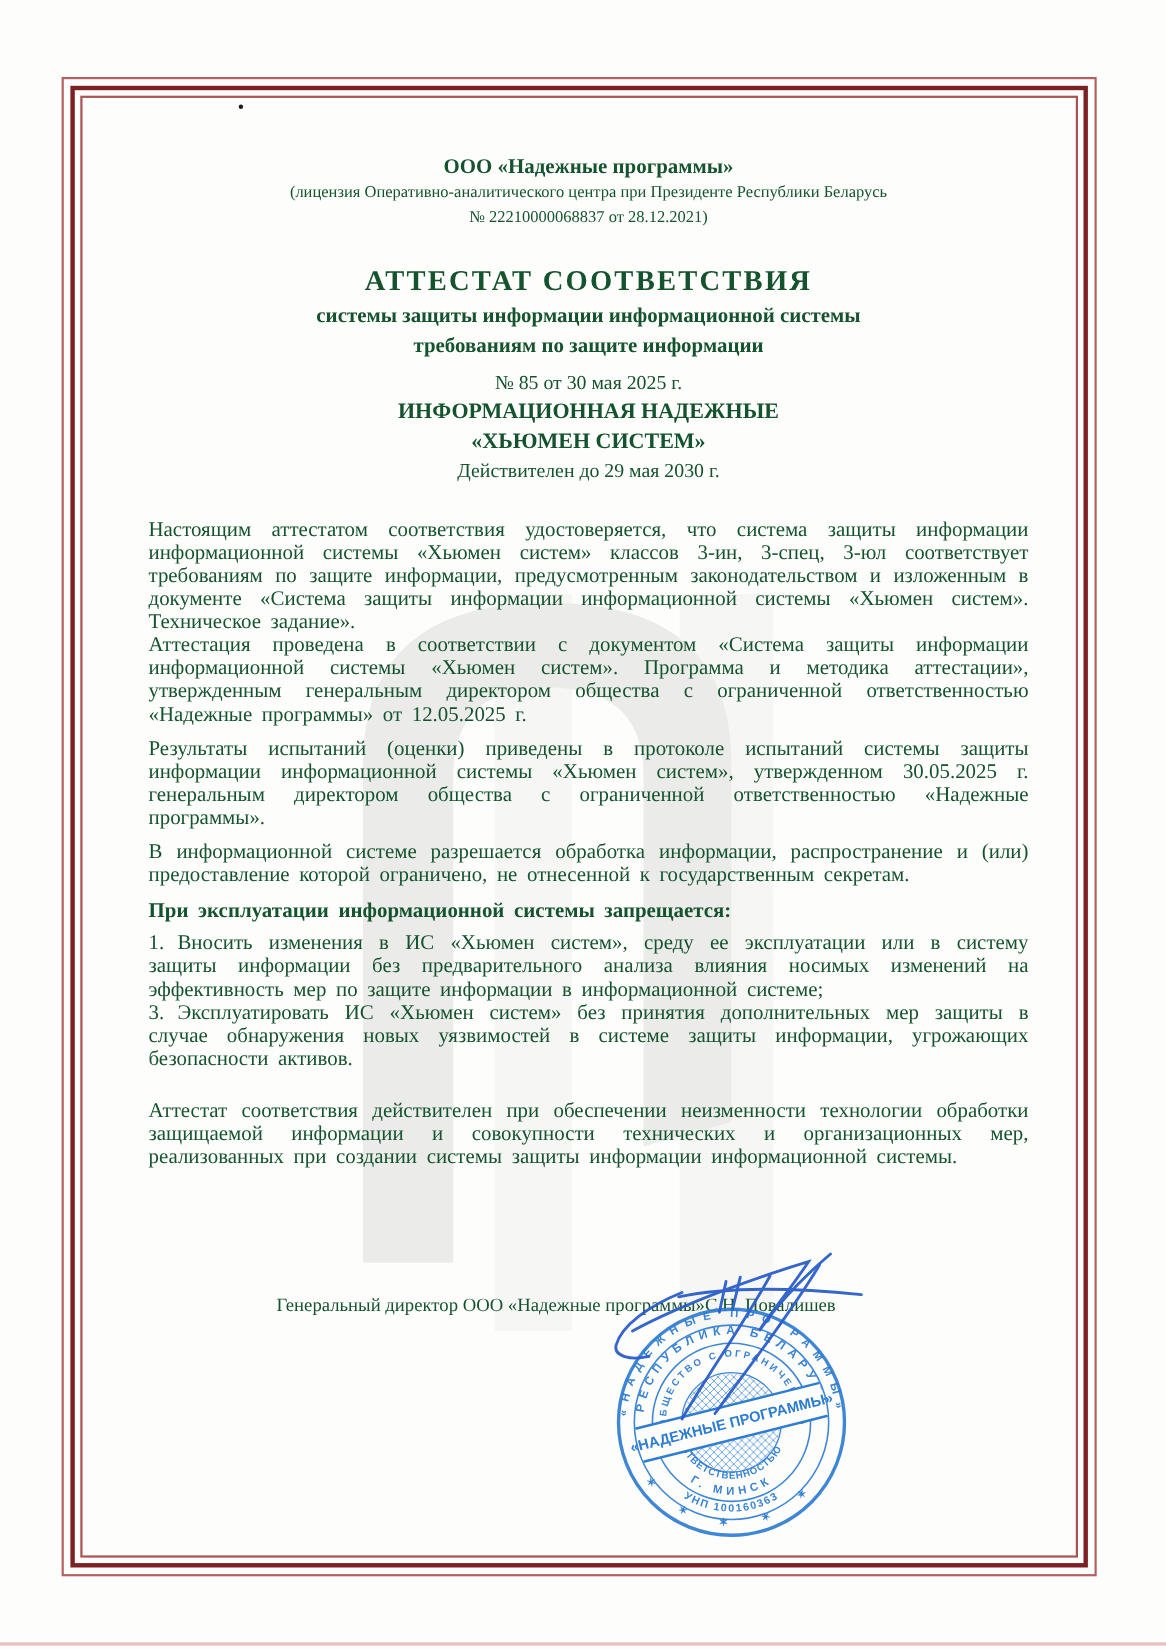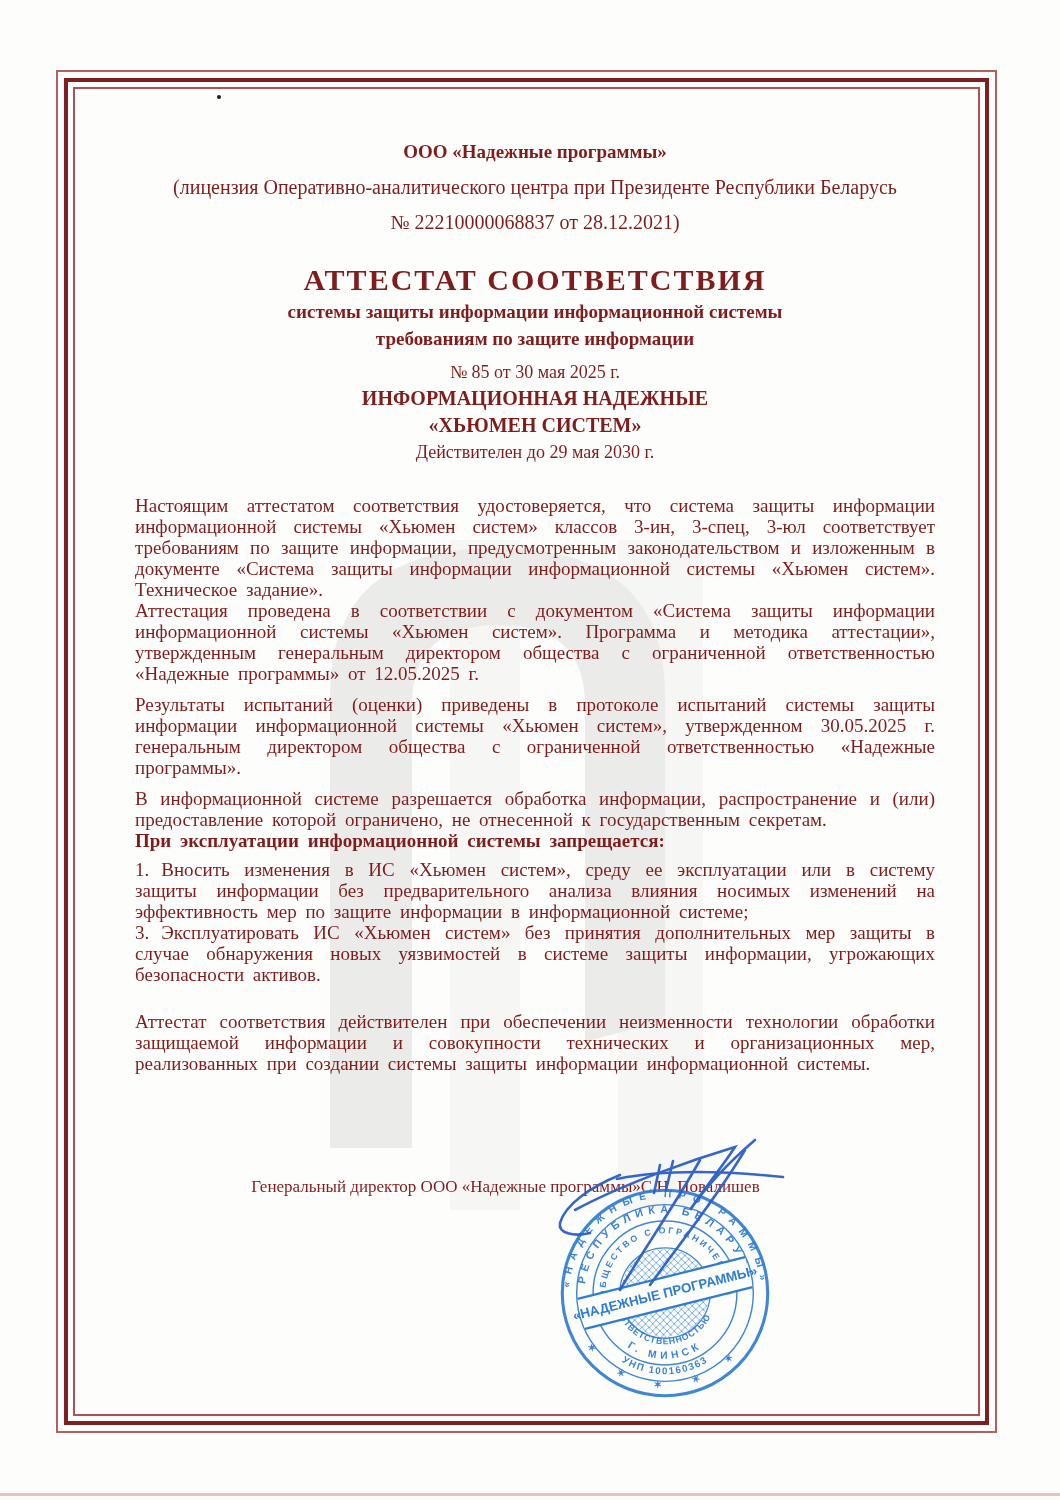--- a/index.html
+++ b/index.html
@@ -1,51 +1,51 @@
 <!DOCTYPE html>
 <html><head>
 <meta charset="utf-8">
 <style>
   html,body{margin:0;padding:0;background:#ffffff;}
   .page{
     position:relative;
     width:1060px;height:1500px;
     background:#fdfdfc;
     font-family:"Liberation Serif", serif;
-    color:#7f1d1d;
+    color:#14532d;
     overflow:hidden;
   }
   
   .scan-band{position:absolute;top:540px;height:670px;background:#f6f6f4;z-index:0;}
   .band-1{left:450px;width:70px;}
   .band-2{left:618px;width:85px;}
   
   .watermark{position:absolute;left:0;top:0;z-index:0;}
   
   .frame-outer{position:absolute;left:56px;top:70px;width:937px;height:1359px;
     border:2px solid #b56060;z-index:1;pointer-events:none;}
   .frame-mid{position:absolute;left:6px;top:6px;right:6px;bottom:6px;border:4px solid #7d2023;}
   .frame-inner{position:absolute;left:5px;top:5px;right:5px;bottom:5px;border:2px solid #a95353;}
   .speck{position:absolute;left:217px;top:95px;width:4px;height:4px;background:#1c1c1c;border-radius:50%;z-index:3;}
   .bottom-scan-line{position:absolute;left:0;top:1493px;width:1060px;height:3px;background:#eabfbf;z-index:3;}
 
   .content{position:absolute;left:135px;top:140px;width:800px;z-index:2;}
   .center{text-align:center;}
   .company{font-size:19px;font-weight:bold;line-height:24px;}
-  .license{font-size:20px;line-height:23px;margin-top:12px;}
-  .cert-title{font-size:30px;font-weight:bold;letter-spacing:2px;line-height:36px;margin-top:28px;}
+  .license{font-size:15px;line-height:23px;}
+  .cert-title{font-size:26px;font-weight:bold;letter-spacing:2px;line-height:36px;margin-top:28px;}
   .cert-sub{font-size:19px;line-height:27px;font-weight:bold;}
   .cert-number{font-size:18px;line-height:25px;margin-top:8px;}
   .sys-title{font-size:20px;font-weight:bold;line-height:27px;}
   .valid{font-size:18px;line-height:26px;}
 
   .bodytext{margin-top:30px;font-size:19px;line-height:21px;word-spacing:4px;text-align:justify;}
   .bodytext p{margin:0;}
   .bodytext p.gap-s{margin-bottom:10px;}
-  .bodytext p.gap-m{}
+  .bodytext p.gap-m{margin-bottom:12px;}
   .prohib-heading{font-weight:bold;margin-bottom:8px !important;}
   .item .num{margin-right:12px;}
   .closing{margin-top:26px !important;}
 
   .sig-row{position:absolute;left:135px;top:1176px;width:741px;z-index:2;
     display:flex;justify-content:center;font-size:17px;line-height:22px;}
   .stamp-svg{position:absolute;left:552px;top:1180px;z-index:4;}
   .sig-svg{position:absolute;left:545px;top:1115px;z-index:5;}
 </style>
 </head>

